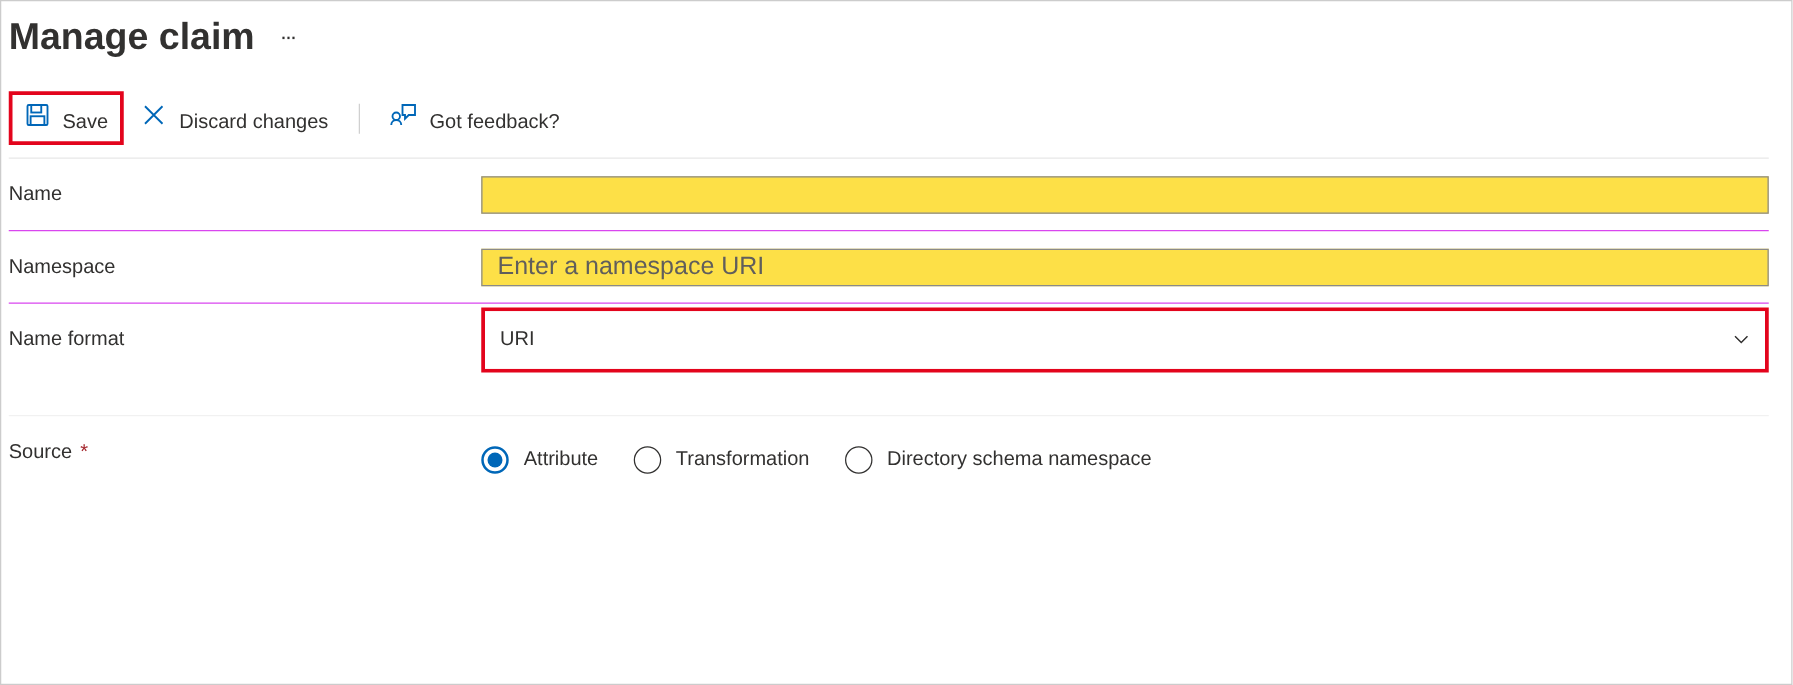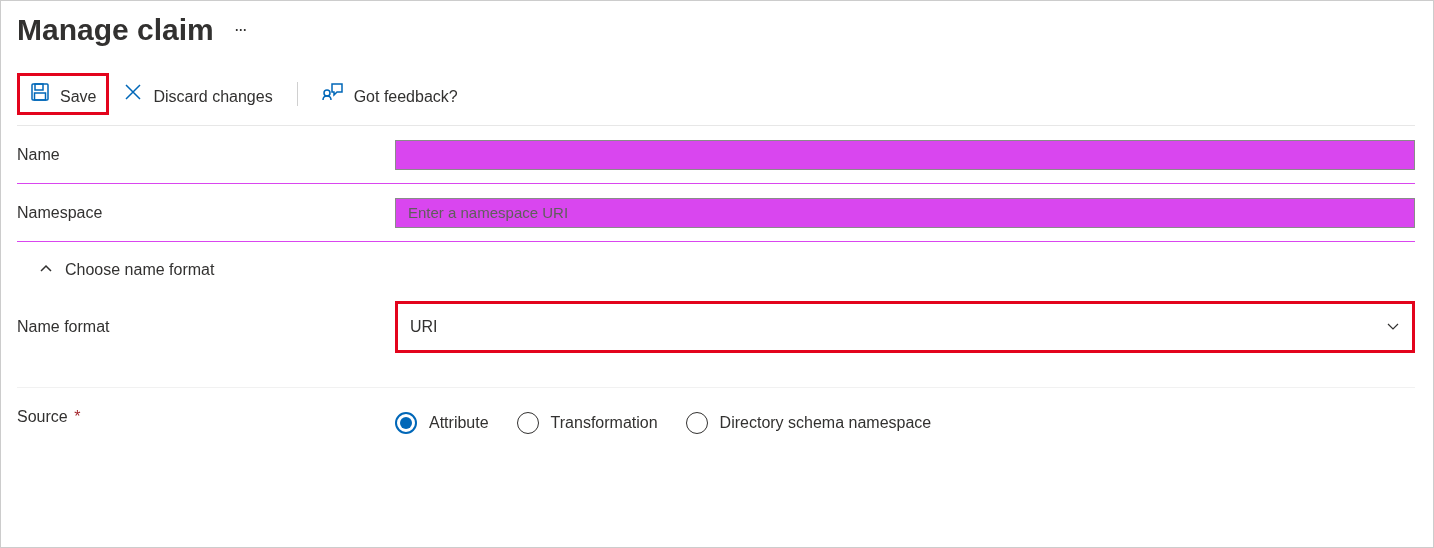--- a/index.html
+++ b/index.html
@@ -10,21 +10,21 @@
     body {
       font-family: "Segoe UI", -apple-system, Arial, sans-serif;
       background: #ffffff;
       color: #323130;
       width: 1434px;
       height: 548px;
       border: 1px solid #ccc;
       overflow: hidden;
     }
     .page {
-      padding: 12px 18px 0 16px;
+      padding: 12px 18px 0 6px;
     }
     .page-header {
       display: flex;
       align-items: center;
       gap: 20px;
       margin-bottom: 26px;
     }
     .page-title {
       font-size: 30px;
       font-weight: 600;
@@ -88,23 +88,23 @@
       color: #a4262c;
       margin-left: 2px;
     }
     .form-control {
       flex: 1;
     }
     .txt-input {
       width: 100%;
       height: 30px;
       padding: 0 12px;
-      font-size: 15px;
-      color: #323130;
-      background: #d946ef;
+      font-size: 20px;
+      color: #323130;
+      background: #fde047;
       border: 1px solid #8a8a8a;
       font-family: inherit;
     }
     .txt-input::placeholder {
       color: #605e5c;
     }
     .collapsible-header {
       display: flex;
       align-items: center;
       gap: 12px;
@@ -239,28 +239,20 @@
       </div>
     </div>
 
     <div class="form-row">
       <div class="form-label">Namespace</div>
       <div class="form-control">
         <input type="text" class="txt-input" placeholder="Enter a namespace URI" style="">
       </div>
     </div>
 
-    <div class="collapsible-header">
-      <span class="chev">
-        <svg width="14" height="14" viewBox="0 0 14 14">
-            <path d="M2 9 L7 4 L12 9" stroke="#323130" stroke-width="1.5" fill="none"></path>
-          </svg>
-      </span>
-      <span class="lbl">Choose name format</span>
-    </div>
 
     <div class="form-row no-border">
       <div class="form-label">Name format</div>
       <div class="select-wrap highlight-red">
         <div class="select-box">
           <span>URI</span>
           <span class="chev-down">
             <svg width="14" height="14" viewBox="0 0 14 14">
                 <path d="M2 5 L7 10 L12 5" stroke="#323130" stroke-width="1.2" fill="none"></path>
               </svg>

